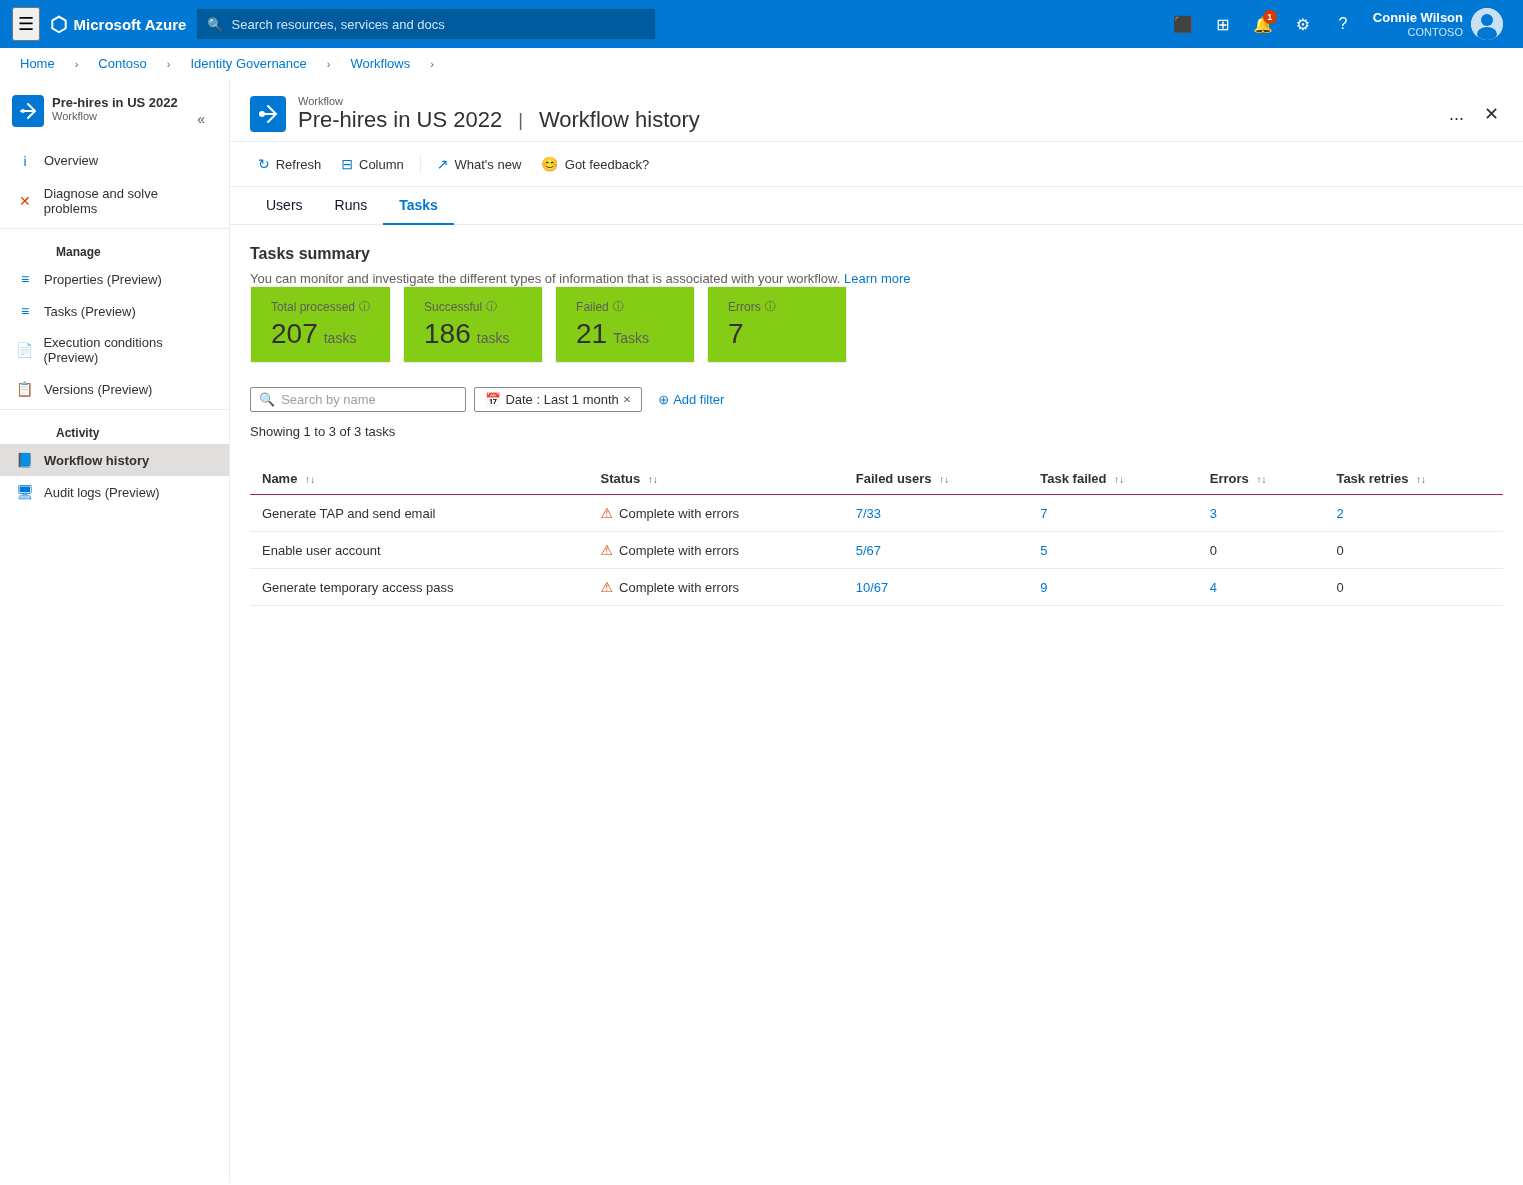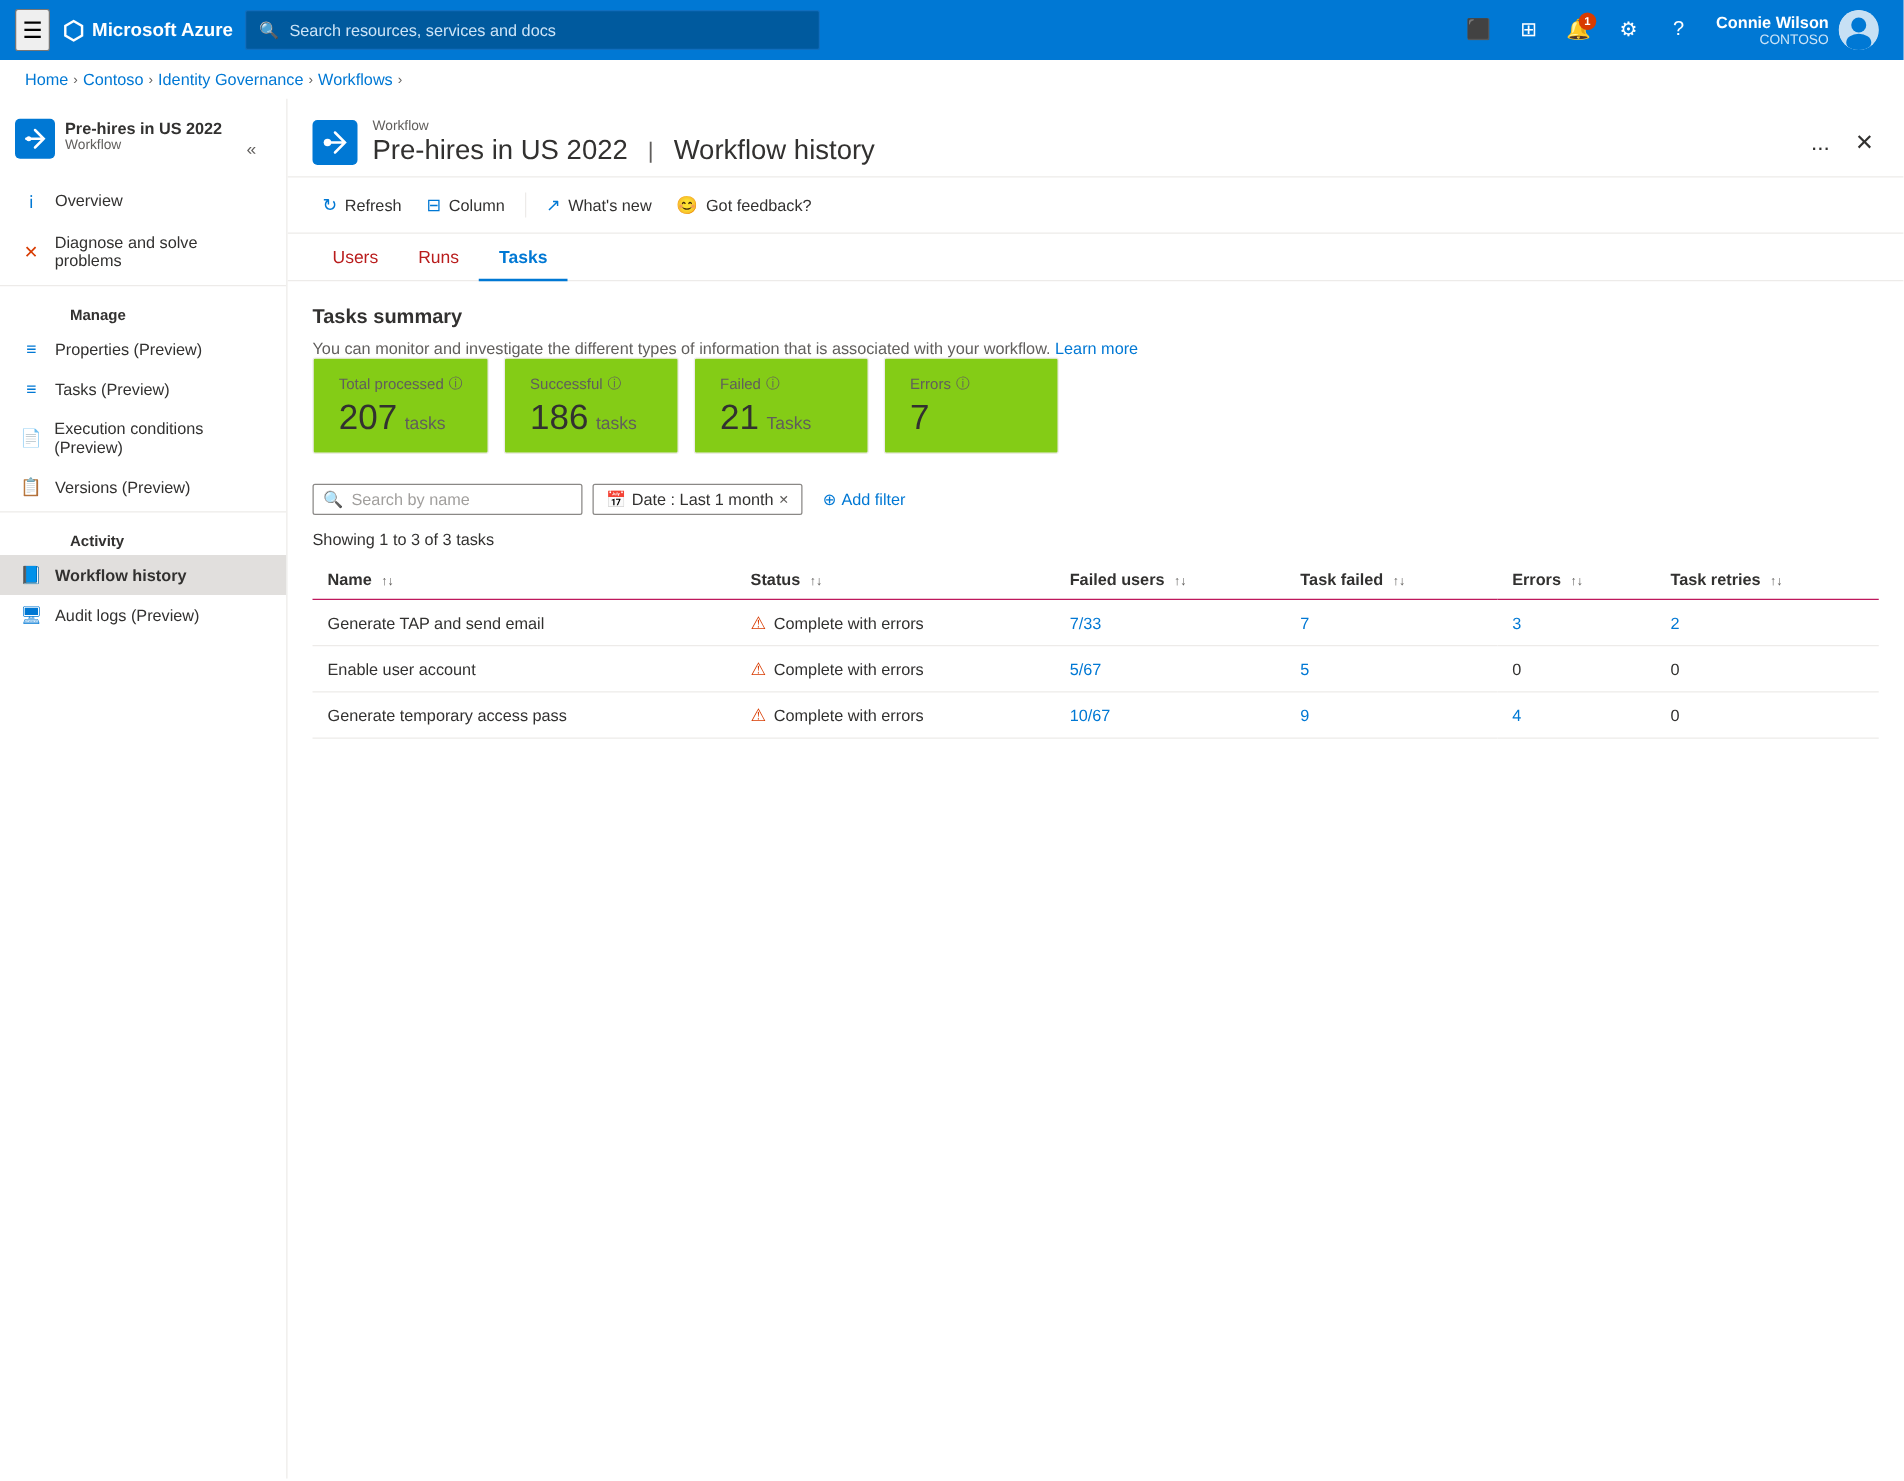--- a/index.html
+++ b/index.html
@@ -35,21 +35,21 @@
     .topnav-user-info { text-align: right; }
     .topnav-user-name { font-size: 13px; font-weight: 600; line-height: 1.2; }
     .topnav-user-org { font-size: 11px; color: #cce4f7; }
     .topnav-avatar {
       width: 32px; height: 32px; border-radius: 50%; background: #c7e0f4;
       display: flex; align-items: center; justify-content: center; overflow: hidden;
     }
 
     
     .breadcrumb {
-      display: flex; align-items: center; gap: 4px; padding: 8px 20px;
+      display: flex; align-items: center; gap: 20px; padding: 8px 20px;
       font-size: 13px; border-bottom: none;
     }
     .breadcrumb a { color: #0078d4; text-decoration: none; }
     .breadcrumb-sep { color: #605e5c; font-size: 11px; }
 
     
     .main-layout { display: flex; height: calc(100vh - 48px - 33px); }
 
     
     .sidebar {
@@ -108,21 +108,21 @@
     .toolbar-btn {
       display: flex; align-items: center; gap: 6px; background: none; border: none;
       cursor: pointer; font-size: 13px; color: #323130; padding: 6px 8px; border-radius: 2px;
     }
     .toolbar-btn-icon { color: #0078d4; font-size: 14px; }
     .toolbar-sep { width: 1px; height: 20px; background: #edebe9; margin: 0 4px; }
 
     
     .tabs { display: flex; gap: 0; padding: 0 20px; border-bottom: 1px solid #edebe9; }
     .tab {
-      padding: 10px 16px; font-size: 14px; cursor: pointer; color: #b91c1c;
+      padding: 10px 16px; font-size: 14px; cursor: pointer; color: #0f172a;
       border-bottom: 2px solid transparent; margin-bottom: -1px;
     }
     .tab.active { color: #0078d4; border-bottom-color: #0078d4; font-weight: 600; }
 
     
     .section { padding: 20px; }
     .section-title { font-size: 16px; font-weight: 600; margin-bottom: 8px; }
     .section-desc { font-size: 13px; color: #605e5c; }
     .section-desc a { color: #0078d4; text-decoration: none; }
 
@@ -151,21 +151,21 @@
       display: flex; align-items: center; gap: 4px;
       border: 1px solid #8a8886; border-radius: 2px; padding: 4px 10px;
       font-size: 13px; background: #fff; cursor: pointer;
     }
     .add-filter-btn {
       display: flex; align-items: center; gap: 4px; background: none; border: none;
       cursor: pointer; font-size: 13px; color: #0078d4; padding: 4px 8px;
     }
 
     
-    .results-count { font-size: 13px; color: #323130; margin-bottom: 9px; }
+    .results-count { font-size: 13px; color: #323130; margin-bottom: 24px; }
 
     
     .data-table { width: 100%; border-collapse: collapse; }
     .data-table th {
       text-align: left; padding: 8px 12px; font-size: 13px; font-weight: 600;
       border-bottom: 1px solid #be185d; color: #323130; white-space: nowrap;
     }
     .sort-icon { color: #605e5c; font-size: 10px; margin-left: 4px; }
     .data-table td {
       padding: 10px 12px; font-size: 13px; border-bottom: 1px solid #edebe9;

